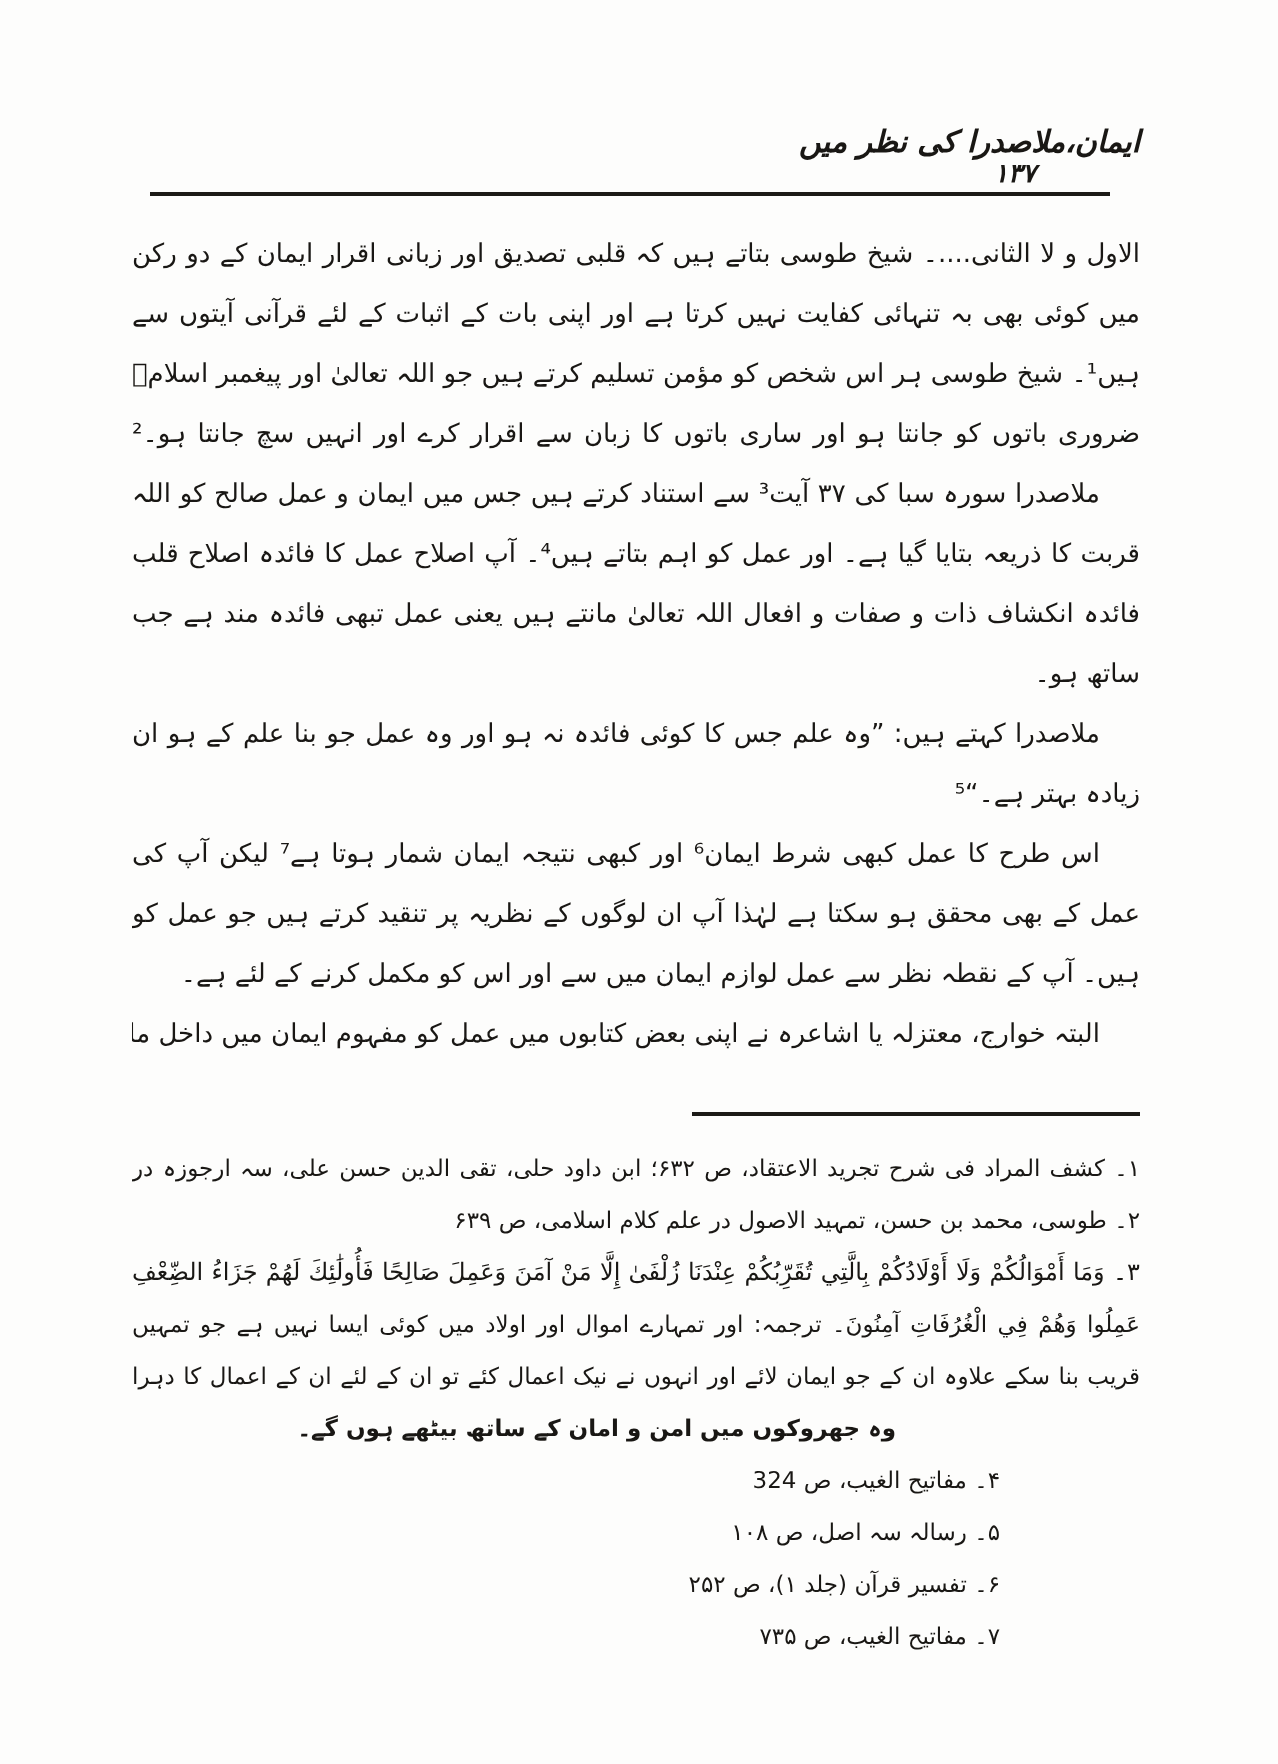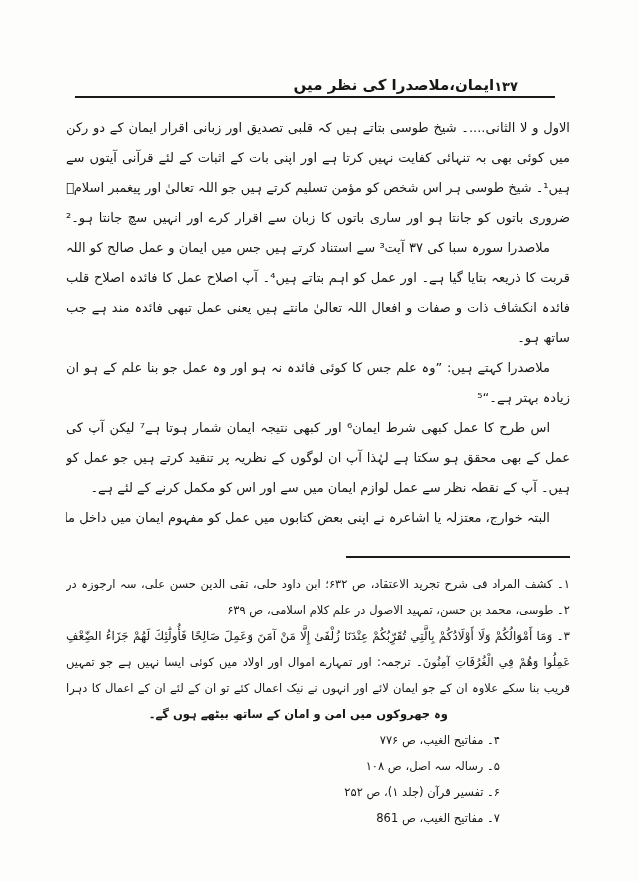--- a/index.html
+++ b/index.html
@@ -5,22 +5,23 @@
   html,body{margin:0;padding:0;}
   body{
     width:639px;height:882px;position:relative;overflow:hidden;
     background:#fdfdfc;color:#191714;
     font-family:"DejaVu Sans",sans-serif;
   }
   .page{position:absolute;inset:0;}
   
   .header{
     position:absolute;top:62px;left:66px;right:69px;height:32px;
-    display:flex;flex-direction:row;align-items:flex-end;justify-content:flex-end;
+    display:flex;flex-direction:column;align-items:flex-end;justify-content:center;
     direction:ltr;
+    font-style:italic;
   }
   .header-title{
     font-size:15px;font-weight:bold;direction:rtl;
     letter-spacing:0px;
   }
   .page-number{
     font-size:13px;font-weight:bold;direction:rtl;margin-right:52px;
   }
   .header-rule{
     position:absolute;top:96px;left:75px;width:480px;height:2px;
@@ -88,19 +89,19 @@
 
   <div class="fn-rule"></div>
 
   <div class="footnotes">
     <div class="fn">۱۔ کشف المراد فی شرح تجرید الاعتقاد، ص ۶۳۲؛ ابن داود حلی، تقی الدین حسن علی، سہ ارجوزہ در کلام، امامت و فقہ، ص ۷۷</div>
     <div class="fn end">۲۔ طوسی، محمد بن حسن، تمہید الاصول در علم کلام اسلامی، ص ۶۳۹</div>
     <div class="fn arabic">۳۔ وَمَا أَمْوَالُكُمْ وَلَا أَوْلَادُكُمْ بِالَّتِي تُقَرِّبُكُمْ عِنْدَنَا زُلْفَىٰ إِلَّا مَنْ آمَنَ وَعَمِلَ صَالِحًا فَأُولَٰئِكَ لَهُمْ جَزَاءُ الضِّعْفِ بِمَا</div>
     <div class="fn">عَمِلُوا وَهُمْ فِي الْغُرُفَاتِ آمِنُونَ۔ ترجمہ: اور تمہارے اموال اور اولاد میں کوئی ایسا نہیں ہے جو تمہیں ہماری بارگاہ میں</div>
     <div class="fn">قریب بنا سکے علاوہ ان کے جو ایمان لائے اور انہوں نے نیک اعمال کئے تو ان کے لئے ان کے اعمال کا دہرا بدلہ دیا جائے گا اور</div>
     <div class="fn end ind-lg">وہ جھروکوں میں امن و امان کے ساتھ بیٹھے ہوں گے۔</div>
-    <div class="fn end ind-md">۴۔ مفاتیح الغیب، ص ۷۷۶</div>
+    <div class="fn end ind-md">۴۔ مفاتیح الغیب، ص 324</div>
     <div class="fn end ind-md">۵۔ رسالہ سہ اصل، ص ۱۰۸</div>
     <div class="fn end ind-md">۶۔ تفسیر قرآن (جلد ۱)، ص ۲۵۲</div>
-    <div class="fn end ind-md">۷۔ مفاتیح الغیب، ص 861</div>
+    <div class="fn end ind-md">۷۔ مفاتیح الغیب، ص ۷۳۵</div>
   </div>
 
 </div>
 
 </body></html>

